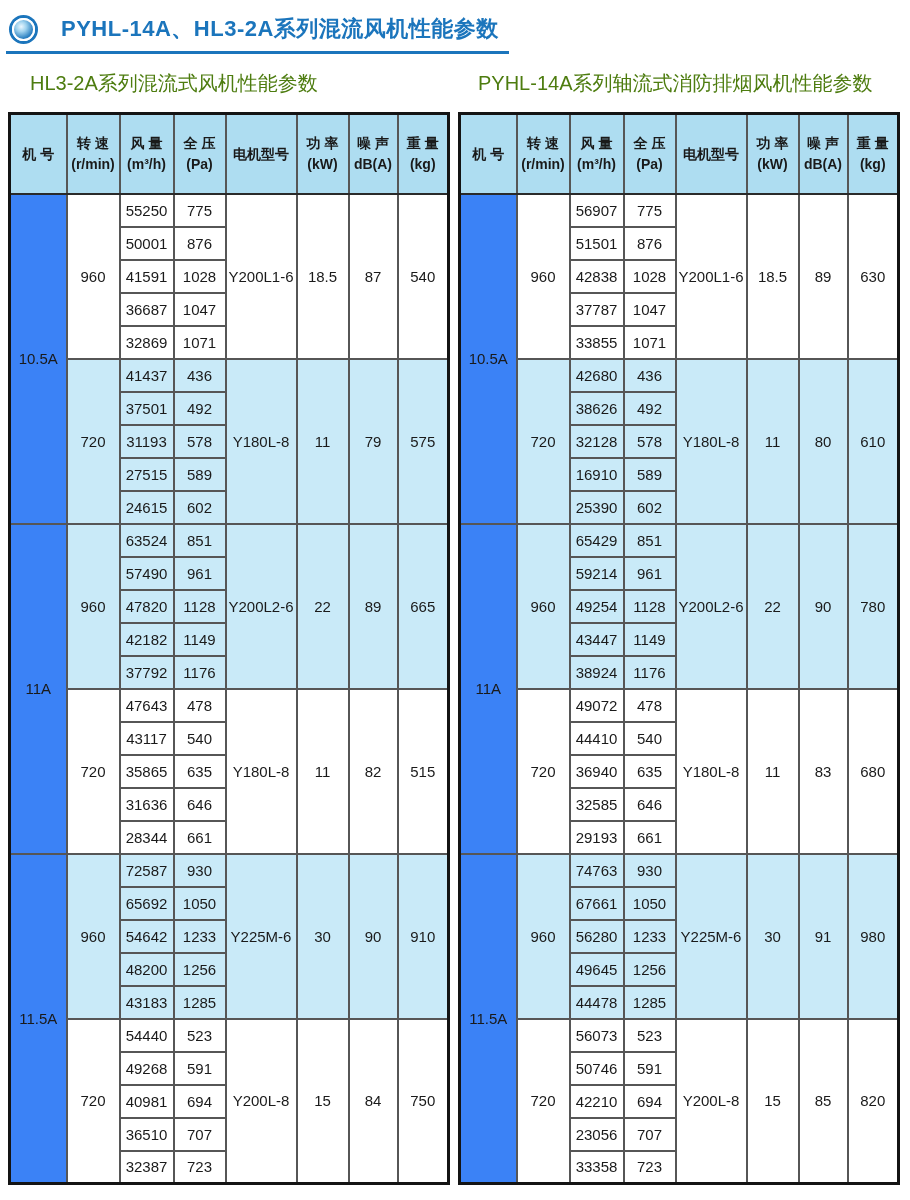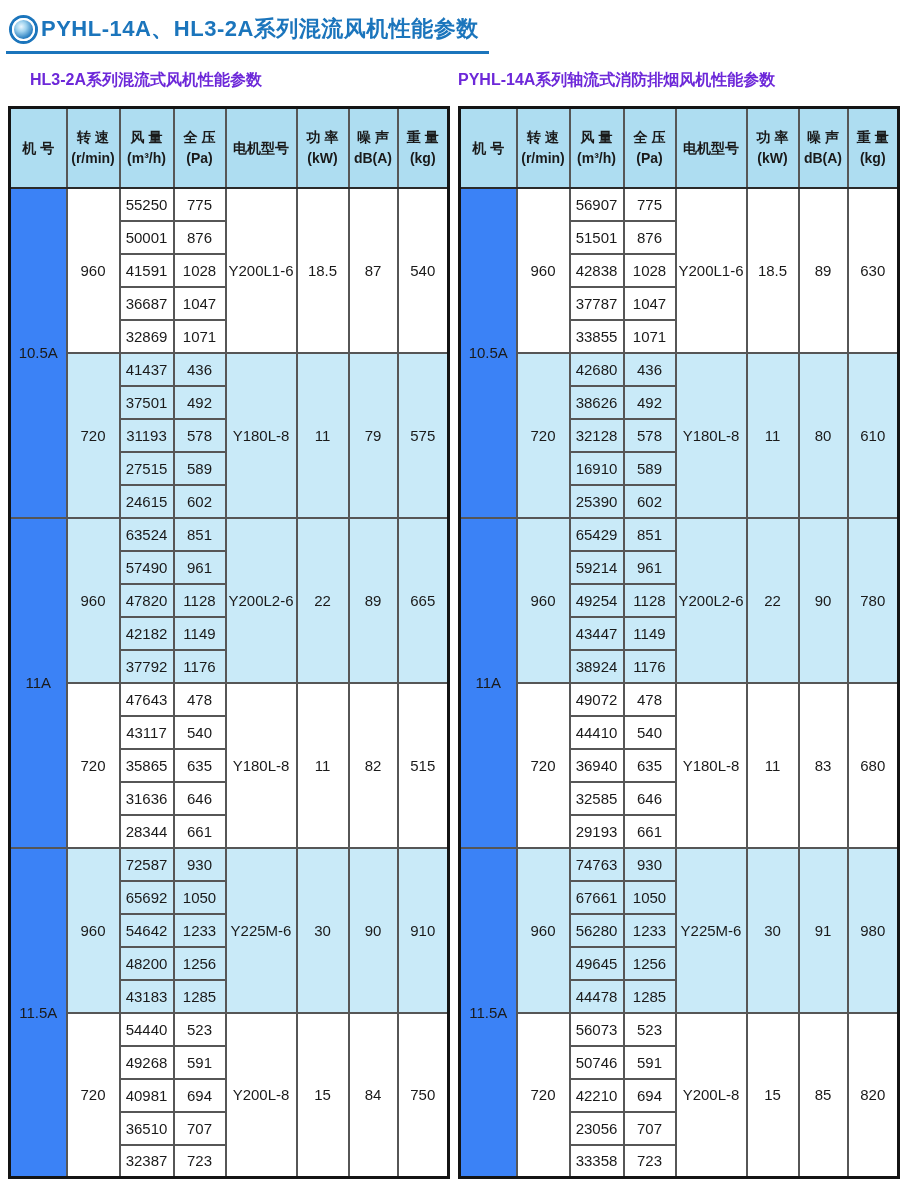--- a/index.html
+++ b/index.html
@@ -18,21 +18,21 @@
     font-family:"Liberation Sans","DejaVu Sans",sans-serif;
     color:var(--ink);
     overflow:hidden;
   }
   .page{padding:12px 0 0 6px;}
 
   
   .title-block{
     display:inline-flex;
     align-items:center;
-    gap:6px;
+    gap:26px;
     padding:2px 10px 7px 2px;
     border-bottom:3px solid var(--accent);
   }
   .dot-icon{
     width:23px;height:23px;border-radius:50%;
     background:radial-gradient(circle at 38% 35%, #eaf7ff 0%, #9fd2ee 30%, #2a7fc0 70%, #1b6aad 100%);
     border:2px solid #ffffff;
     box-shadow:0 0 0 3px var(--accent);
     margin-left:4px;
     flex:0 0 auto;
@@ -49,26 +49,26 @@
   
   .tables-area{
     display:flex;
     gap:10px;
     padding-left:2px;
     margin-top:10px;
   }
   .tbl-col{width:440px;flex:0 0 auto;}
   h2.tbl-title{
     margin:6px 0 15px 22px;
-    font-size:16px;
-    font-weight:bold;
-    color:#6d28d9;
+    font-size:20px;
+    font-weight:normal;
+    color:#4d7c0f;
     white-space:nowrap;
   }
-  .tbl-col.right h2.tbl-title{margin-left:0;}
+  .tbl-col.right h2.tbl-title{margin-left:20px;}
 
   
   table.spec{
     border-collapse:collapse;
     table-layout:fixed;
     width:439px;
     border:3px solid var(--outer);
   }
   table.spec th, table.spec td{
     border:2px solid var(--grid);

